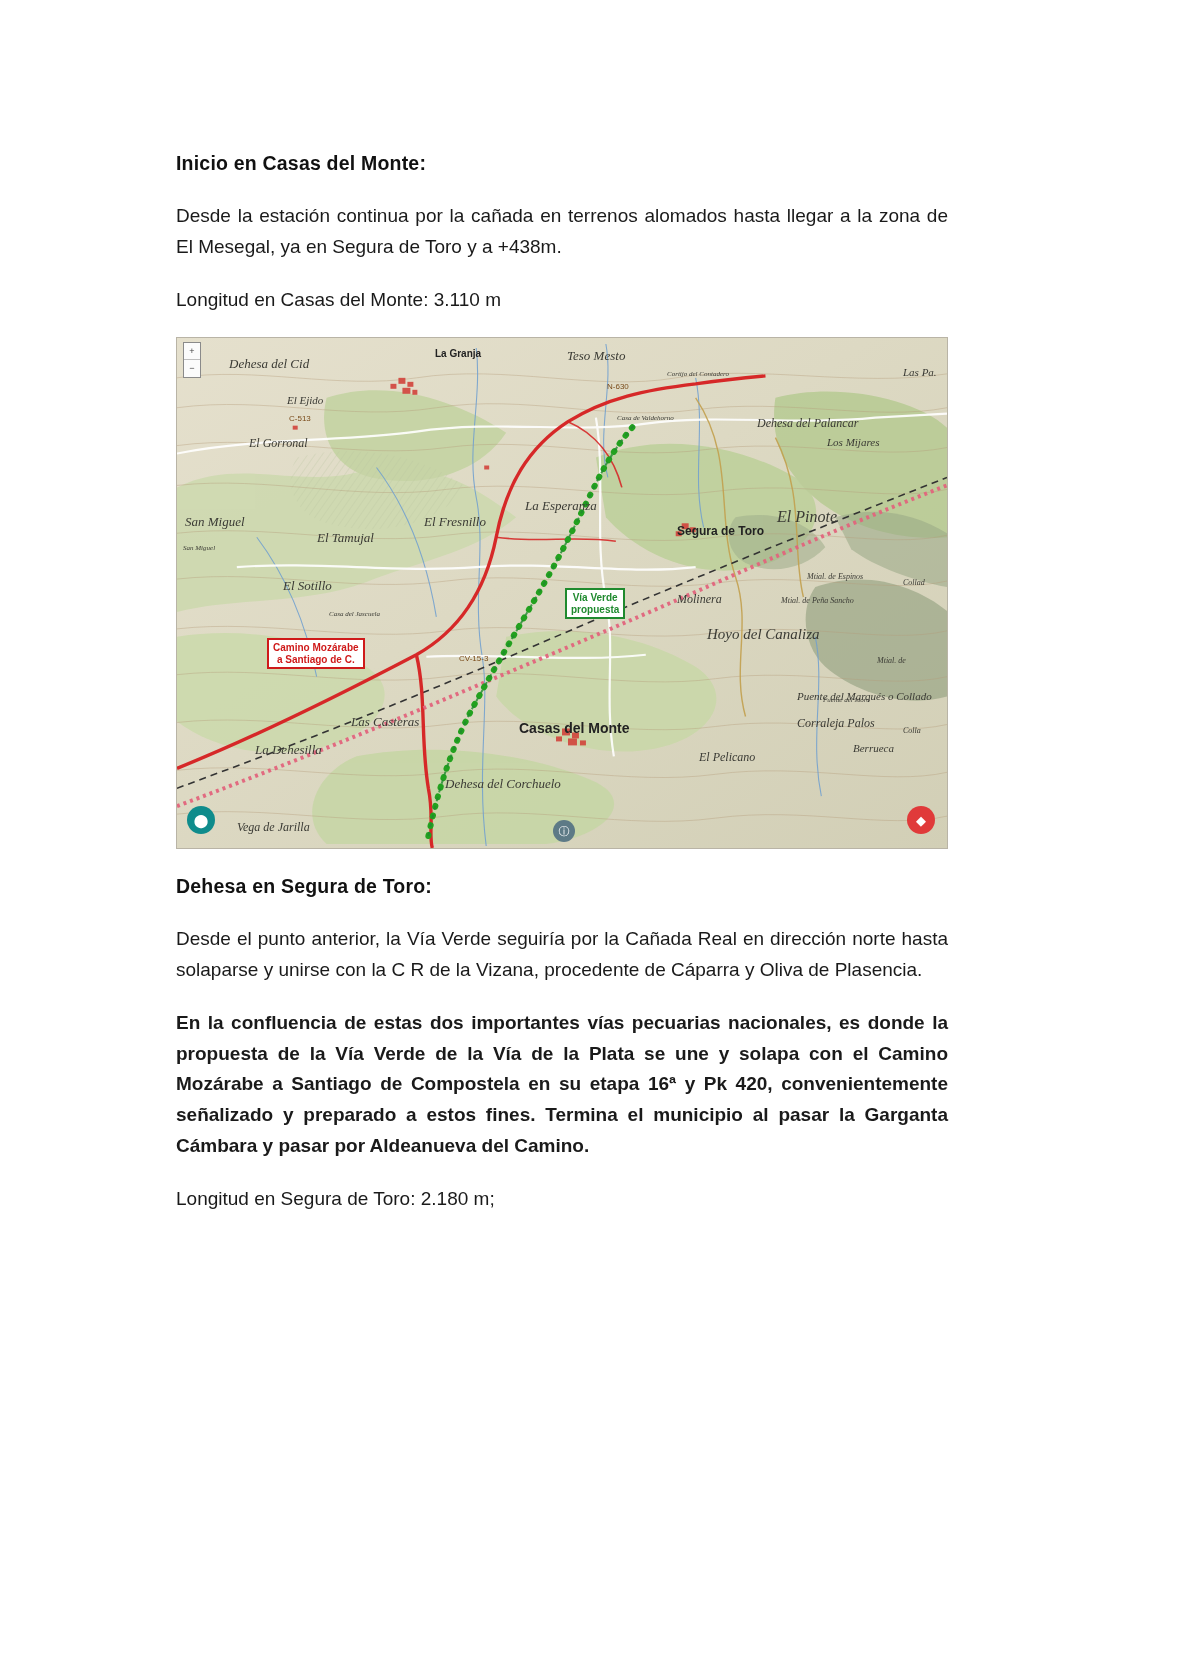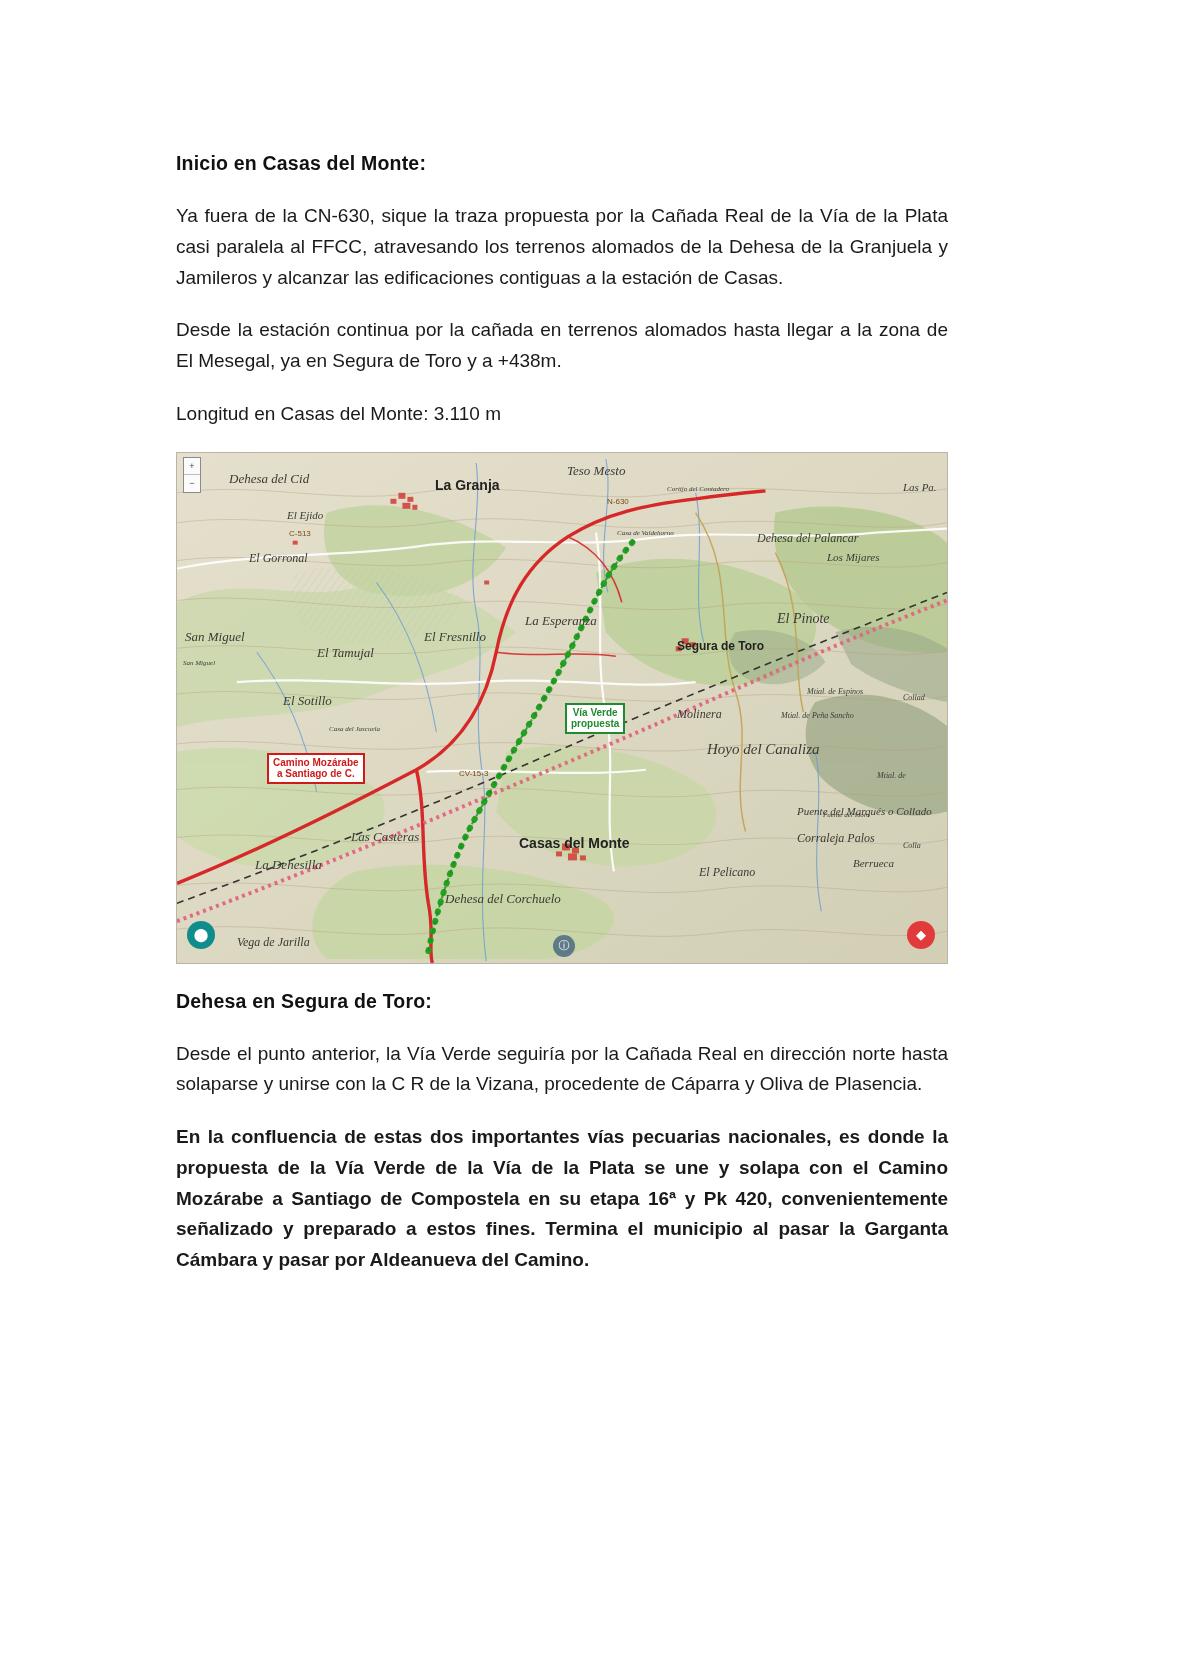--- a/index.html
+++ b/index.html
@@ -126,21 +126,20 @@
   .map-zoom span:first-child { border-bottom: 1px solid #bdbdbd; }
 </style>
 </head>
 <body>
 
 <div class="page">
   <div class="content">
 
     <h2 class="section-heading">Inicio en Casas del Monte:</h2>
 
-    <p class="body-text">Ya fuera de la CN-630, sique la traza propuesta por la Cañada Real de la Vía de la Plata casi paralela al FFCC, atravesando los terrenos alomados de la Dehesa de la Granjuela y Jamileros y alcanzar las edificaciones contiguas a la estación de Casas.</p>
 
     <p class="body-text">Desde la estación continua por la cañada en terrenos alomados hasta llegar a la zona de El Mesegal, ya en Segura de Toro y a +438m.</p>
 
     <p class="body-text left">Longitud en Casas del Monte: 3.110 m</p>
 
     <div class="map-wrap">
       <svg class="map-svg" viewBox="0 0 772 512" preserveAspectRatio="none">
         <defs>
           <linearGradient id="terrainA" x1="0" y1="0" x2="1" y2="1">
             <stop offset="0%" stop-color="#e5e0cd"></stop>
@@ -264,38 +263,38 @@
         <span>ⓘ</span>
       </div>
 
       <div class="map-badge green" style="left:388px; top:250px;">Vía Verde
 propuesta</div>
       <div class="map-badge" style="left:90px; top:300px;">Camino Mozárabe
 a Santiago de C.</div>
 
       <div id="map-labels">
           <div class="map-label" style="left: 52px; top: 18px; font-size: 13px;">Dehesa del Cid</div>
-          <div class="map-label town" style="left: 218px; top: 24px; font-size: 14px; padding-left: 40px;">La Granja</div>
+          <div class="map-label town" style="left: 218px; top: 10px; font-size: 10px; padding-left: 40px;">La Granja</div>
           <div class="map-label" style="left: 390px; top: 10px; font-size: 13px;">Teso Mesto</div>
           <div class="map-label" style="left: 490px; top: 32px; font-size: 7px;">Cortijo del Contadero</div>
           <div class="map-label" style="left: 726px; top: 28px; font-size: 11px;">Las Pa.</div>
           <div class="map-label" style="left: 110px; top: 56px; font-size: 11px;">El Ejido</div>
           <div class="map-label" style="left: 112px; top: 76px; font-size: 8px; font-style: normal; color: rgb(122, 75, 26); font-family: &quot;Liberation Sans&quot;, sans-serif;">C-513</div>
           <div class="map-label" style="left: 430px; top: 44px; font-size: 8px; font-style: normal; color: rgb(122, 75, 26); font-family: &quot;Liberation Sans&quot;, sans-serif;">N-630</div>
           <div class="map-label" style="left: 440px; top: 76px; font-size: 7px;">Casa de Valdehorno</div>
           <div class="map-label" style="left: 580px; top: 78px; font-size: 12px;">Dehesa del Palancar</div>
           <div class="map-label" style="left: 650px; top: 98px; font-size: 11px;">Los Mijares</div>
           <div class="map-label" style="left: 72px; top: 98px; font-size: 12px;">El Gorronal</div>
           <div class="map-label" style="left: 8px; top: 176px; font-size: 13px;">San Miguel</div>
           <div class="map-label" style="left: 6px; top: 206px; font-size: 7px;">San Miguel</div>
           <div class="map-label" style="left: 140px; top: 192px; font-size: 13px;">El Tamujal</div>
           <div class="map-label" style="left: 236px; top: 176px; font-size: 13px; margin-left: 11px;">El Fresnillo</div>
           <div class="map-label" style="left: 348px; top: 160px; font-size: 13px;">La Esperanza</div>
           <div class="map-label town" style="left: 500px; top: 186px; font-size: 12px;">Segura de Toro</div>
-          <div class="map-label" style="left: 600px; top: 158px; font-size: 14px;">El Pinote</div>
+          <div class="map-label" style="left: 600px; top: 170px; font-size: 16px;">El Pinote</div>
           <div class="map-label" style="left: 106px; top: 240px; font-size: 13px;">El Sotillo</div>
           <div class="map-label" style="left: 152px; top: 272px; font-size: 7px;">Casa del Jascuela</div>
           <div class="map-label" style="left: 500px; top: 254px; font-size: 12px;">Molinera</div>
           <div class="map-label" style="left: 630px; top: 234px; font-size: 8px;">Mtial. de Espinos</div>
           <div class="map-label" style="left: 726px; top: 240px; font-size: 8px;">Collad</div>
           <div class="map-label" style="left: 604px; top: 258px; font-size: 8px;">Mtial. de Peña Sancho</div>
           <div class="map-label" style="left: 530px; top: 288px; font-size: 15px;">Hoyo del Canaliza</div>
           <div class="map-label" style="left: 282px; top: 316px; font-size: 8px; font-style: normal; color: rgb(122, 75, 26); font-family: &quot;Liberation Sans&quot;, sans-serif;">CV-15-3</div>
           <div class="map-label" style="left: 700px; top: 318px; font-size: 8px;">Mtial. de</div>
           <div class="map-label" style="left: 620px; top: 352px; font-size: 11px; text-align: right;">Puente del Marqués o Collado</div>
@@ -311,15 +310,16 @@
           <div class="map-label" style="left: 60px; top: 482px; font-size: 12px;">Vega de Jarilla</div>
         </div>
     </div>
 
     <h2 class="section-heading second">Dehesa en Segura de Toro:</h2>
 
     <p class="body-text">Desde el punto anterior, la Vía Verde seguiría por la Cañada Real en dirección norte hasta solaparse y unirse con la C R de la Vizana, procedente de Cáparra y Oliva de Plasencia.</p>
 
     <p class="body-text bold">En la confluencia de estas dos importantes vías pecuarias nacionales, es donde la propuesta de la Vía Verde de la Vía de la Plata se une y solapa con el Camino Mozárabe a Santiago de Compostela en su etapa 16ª y Pk 420, convenientemente señalizado y preparado a estos fines. Termina el municipio al pasar la Garganta Cámbara y pasar por Aldeanueva del Camino.</p>
 
+    <p class="body-text left">Longitud en Segura de Toro: 2.180 m;</p>
 
   </div>
 </div>
 
 </body></html>

